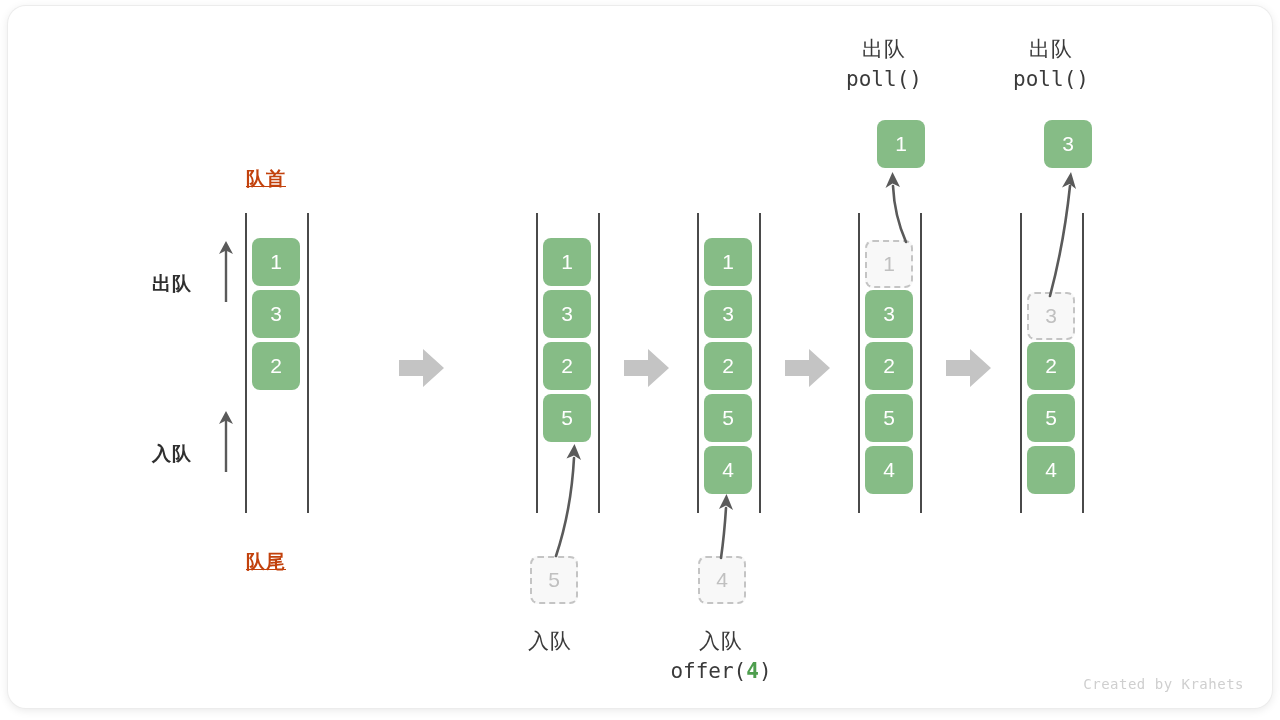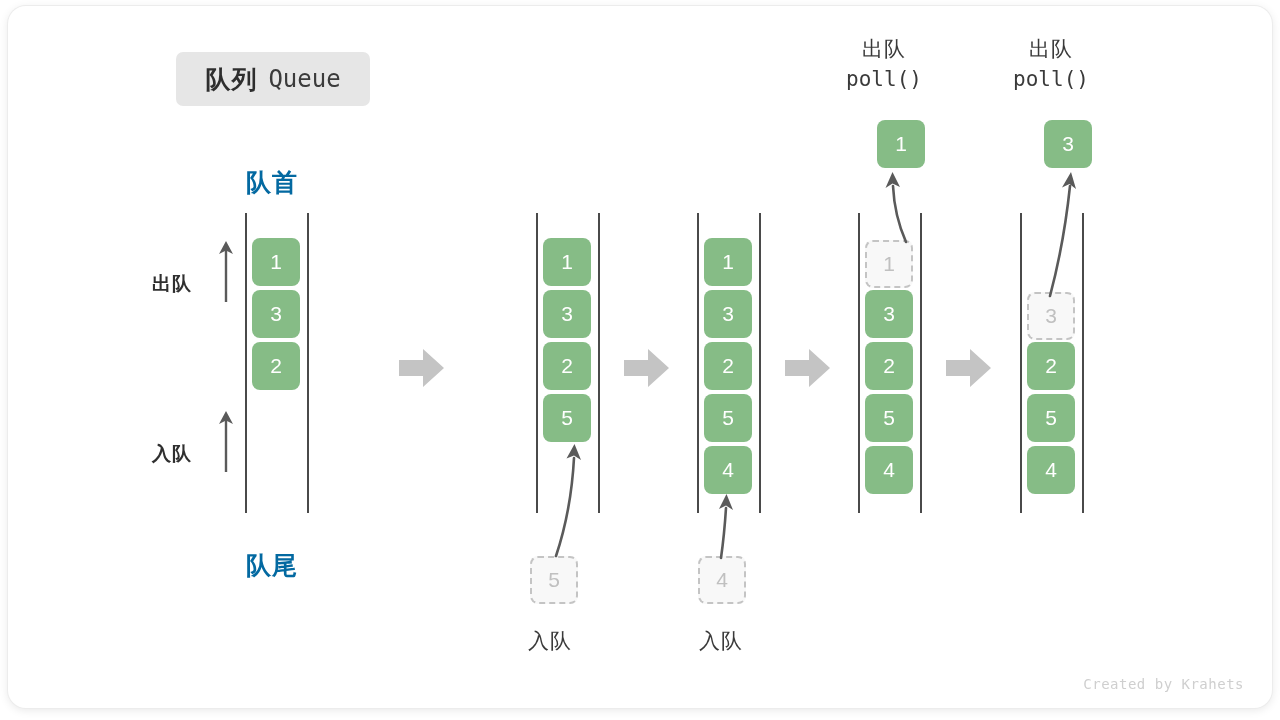--- a/index.html
+++ b/index.html
@@ -42,22 +42,23 @@
     font-size: 24px; color: #3b3b3b;
   }
 
   
   .lbl {
     position: absolute;
     color: #3a3a3a;
     white-space: nowrap;
   }
   .lbl-head, .lbl-tail {
-    font-size: 25px; font-weight: bold; color: #0369a1;
-    letter-spacing: 1px;
+    font-size: 19px; font-weight: bold; color: #c2410c;
+    letter-spacing: 1px;
+    text-decoration: underline;
   }
   .lbl-side {
     font-size: 19px; font-weight: bold; color: #2f2f2f;
     letter-spacing: 1px;
   }
 
   
   .op-cap {
     position: absolute;
     text-align: center;
@@ -124,24 +125,20 @@
     letter-spacing: 0.5px;
     white-space: nowrap;
   }
 </style>
 </head>
 <body>
 
 <div class="frame">
   <div class="stage">
 
-    <div class="title-badge">
-      <span class="title-cn">队列</span>
-      <span class="title-en">Queue</span>
-    </div>
 
     <div class="lbl lbl-head" style="left:238px; top:160px;">队首</div>
     <div class="lbl lbl-tail" style="left:238px; top:543px;">队尾</div>
 
     <div class="lbl lbl-side" style="left:144px; top:265px;">出队</div>
     <svg class="thin-arrow" style="left:206px; top:232px;" width="24" height="66" viewBox="0 0 24 66">
       <line x1="12" y1="64" x2="12" y2="12" stroke="#5a5a5a" stroke-width="2.4"></line>
       <path d="M12 3 L19 16 L12 12.5 L5 16 Z" fill="#5a5a5a"></path>
     </svg>
 
@@ -198,20 +195,21 @@
 
       <div class="cell ghost" style="left:690px; top:550px;">4</div>
 
       <svg class="curve" style="left:688px; top:482px;" width="70" height="74" viewBox="0 0 70 74">
         <path d="M25 70 C 27 56, 29 36, 30 20" stroke="#5a5a5a" stroke-width="2.6" fill="none" stroke-linecap="round"></path>
         <path d="M30.5 6 L37 22 L30 17.5 L23 21 Z" fill="#5a5a5a"></path>
       </svg>
 
       <div class="op-cap" style="left:618px; top:620px; width:190px;">
         <span class="op-cn">入队</span>
+        <span class="op-code"><span>offer(</span><span class="arg">4</span><span>)</span></span>
       </div>
     </div>
 
     <svg class="step-arrow" style="left:777px; top:341px;" viewBox="0 0 46 42">
       <path d="M0 13 H24 V2 L45 21 L24 40 V29 H0 Z" fill="#c4c4c4"></path>
     </svg>
 
     <div class="col">
       <div class="rail" style="left:850px; top:207px; height:300px;"></div>
       <div class="rail" style="left:912px; top:207px; height:300px;"></div>

